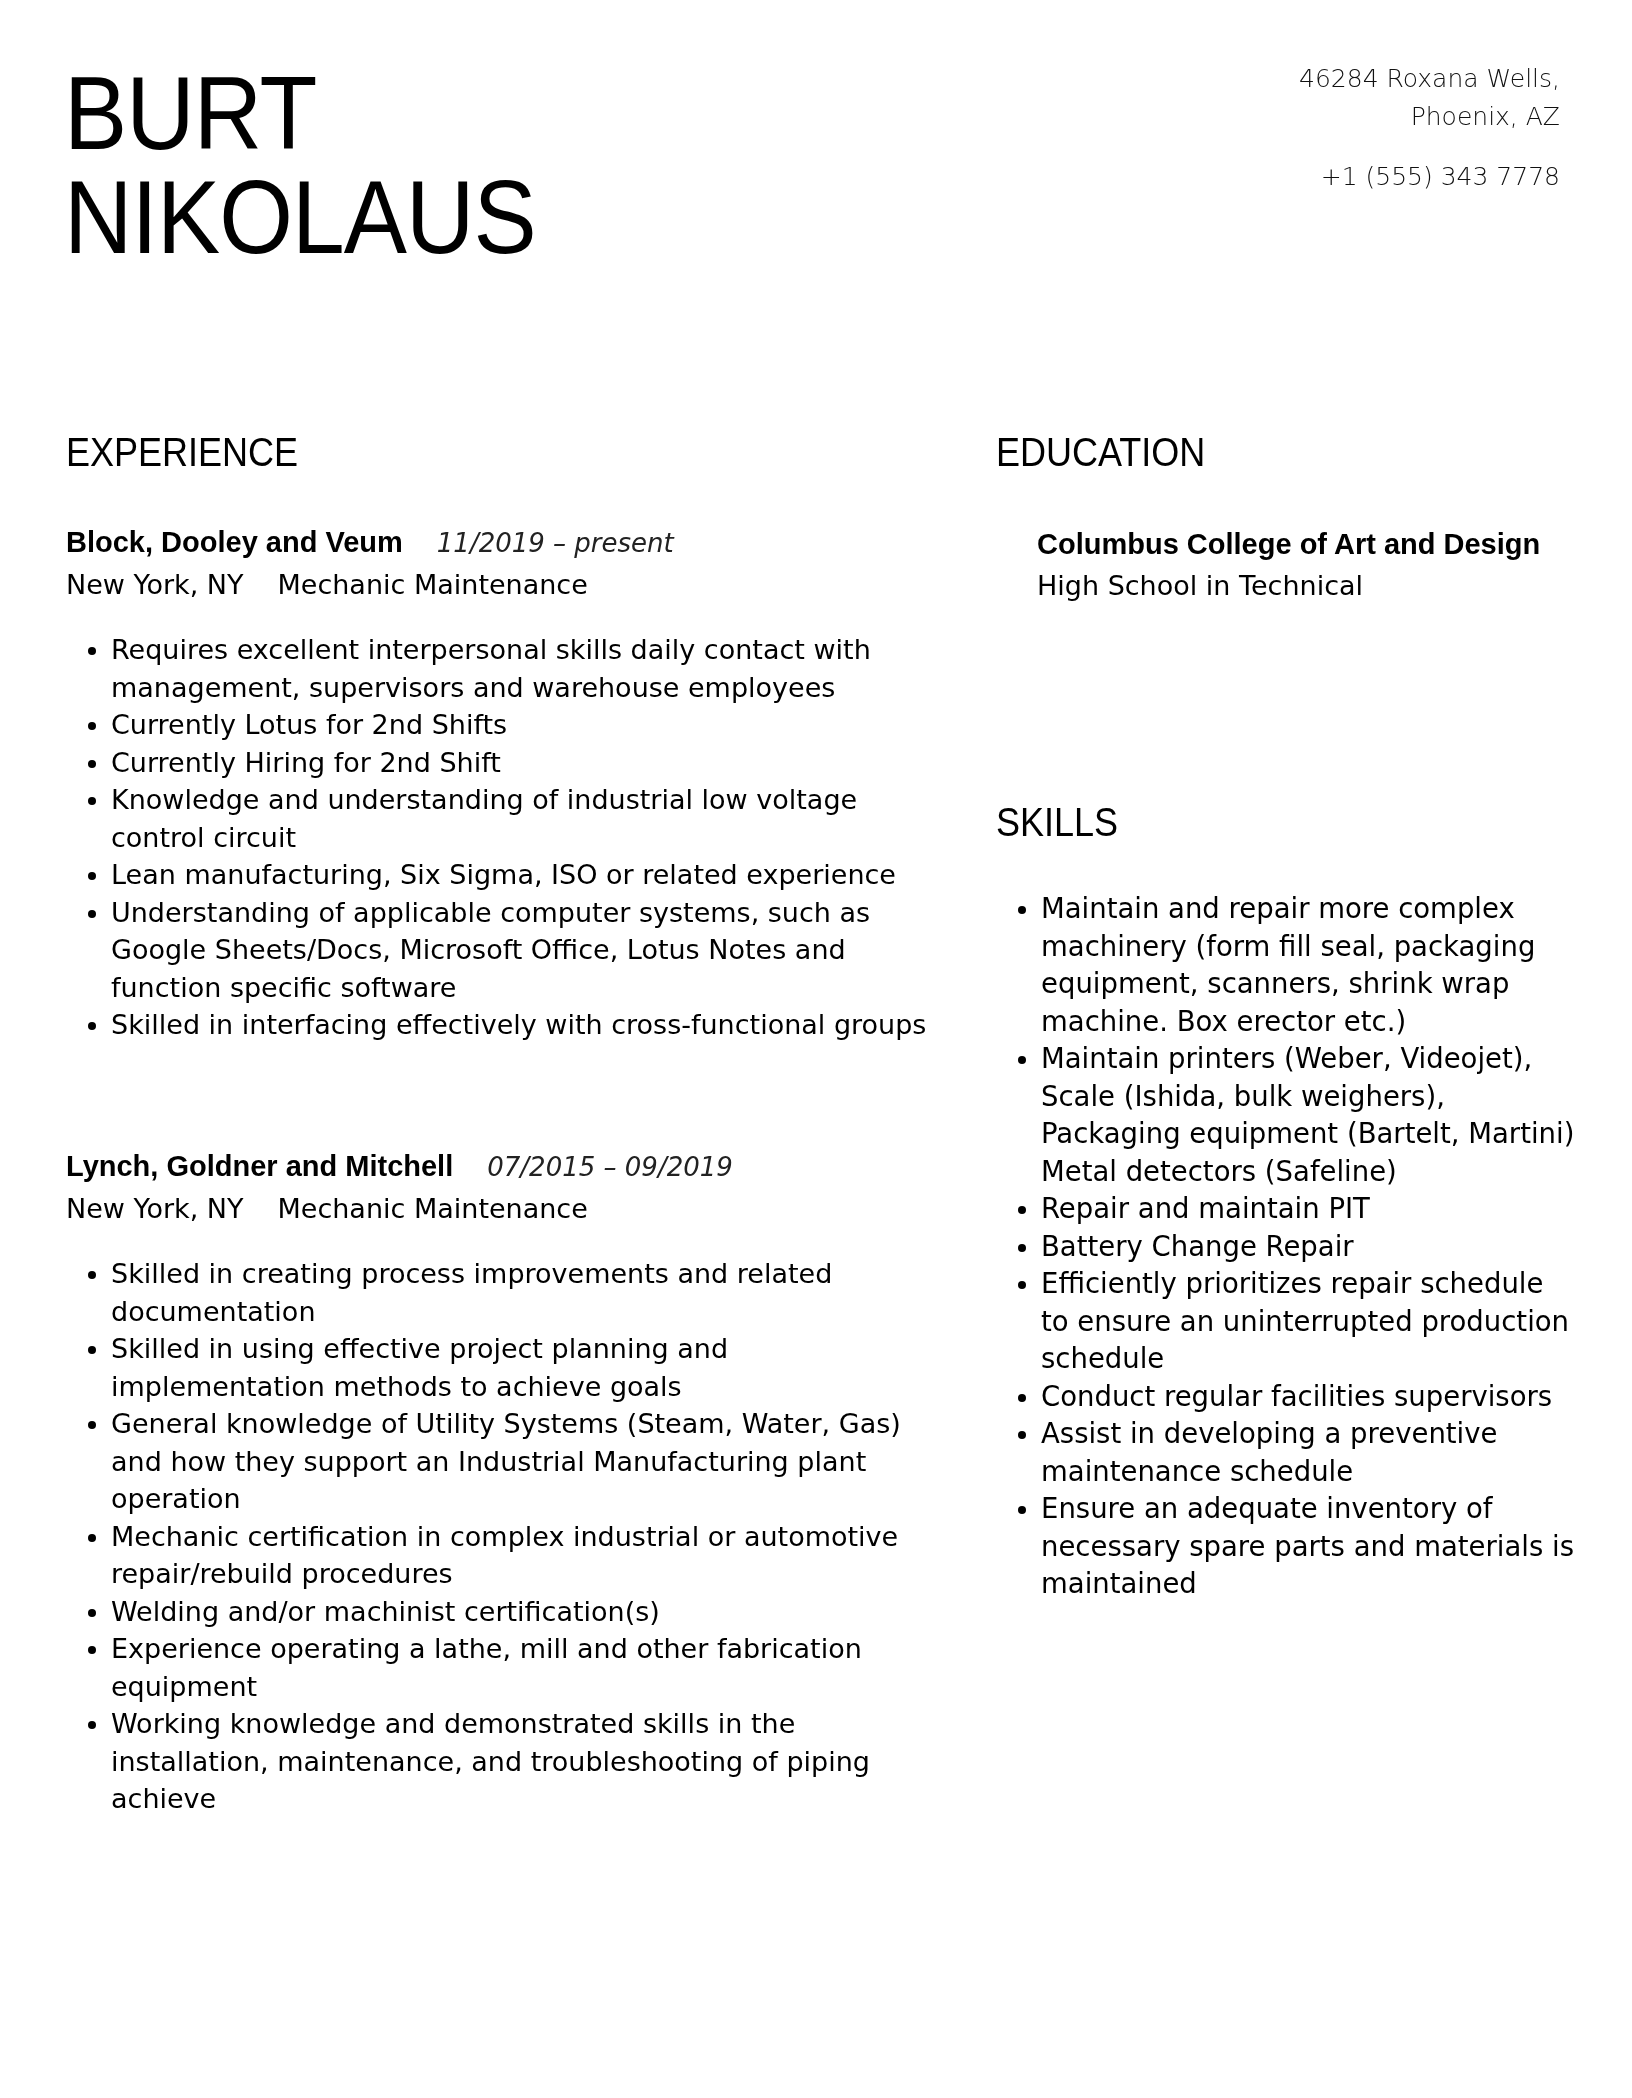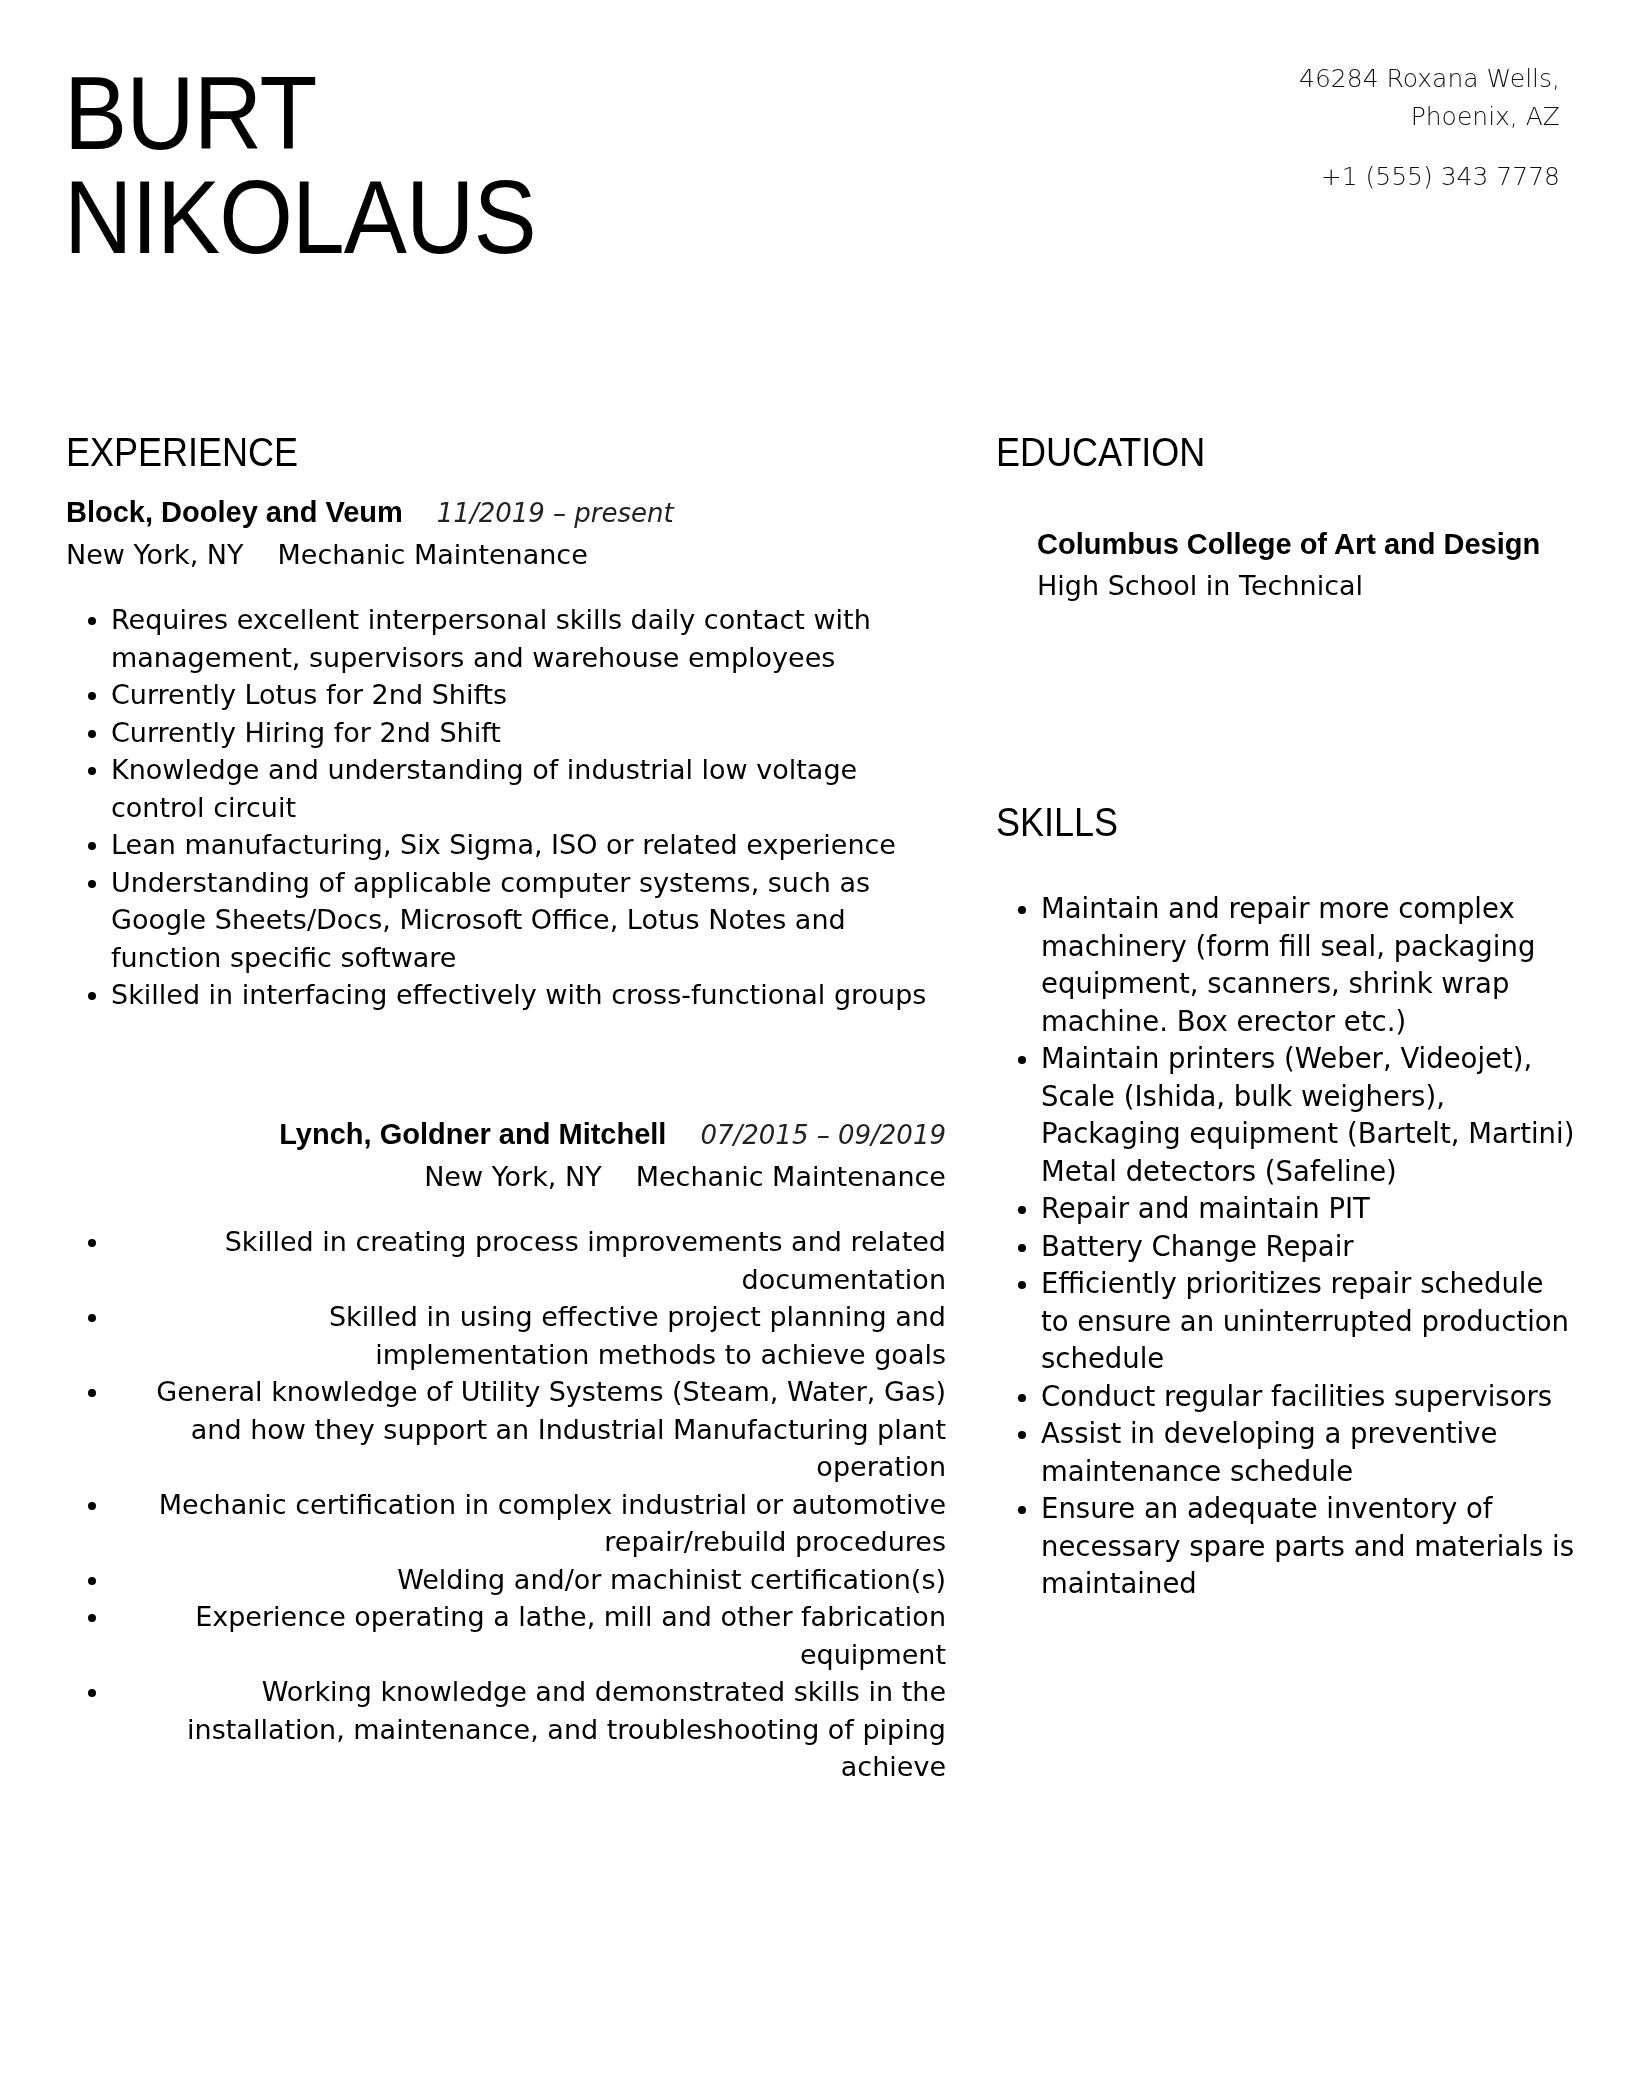--- a/index.html
+++ b/index.html
@@ -54,39 +54,39 @@
 </div>
 
 <div class="contact">
   <div>46284 Roxana Wells,</div>
   <div>Phoenix, AZ</div>
   <div class="phone">+1 (555) 343 7778</div>
 </div>
 
 <div class="section-title" style="left:66px; top:428px;">EXPERIENCE</div>
 
-<div class="job" style="top:492px;">
+<div class="job" style="top:522px;">
   <div class="job-head">
     <span class="company">Block, Dooley and Veum</span><span class="dates">11/2019 – present</span>
   </div>
   <div class="job-sub">
     <span>New York, NY</span><span class="role">Mechanic Maintenance</span>
   </div>
   <ul class="bullets exp-bullets">
     <li>Requires excellent interpersonal skills daily contact with management, supervisors and warehouse employees</li>
     <li>Currently Lotus for 2nd Shifts</li>
     <li>Currently Hiring for 2nd Shift</li>
     <li>Knowledge and understanding of industrial low voltage control circuit</li>
     <li>Lean manufacturing, Six Sigma, ISO or related experience</li>
     <li>Understanding of applicable computer systems, such as Google Sheets/Docs, Microsoft Office, Lotus Notes and function specific software</li>
     <li>Skilled in interfacing effectively with cross-functional groups</li>
   </ul>
 </div>
 
-<div class="job" style="top:1114px;text-align:right;">
+<div class="job" style="top:1146px;">
   <div class="job-head">
     <span class="company">Lynch, Goldner and Mitchell</span><span class="dates">07/2015 – 09/2019</span>
   </div>
   <div class="job-sub">
     <span>New York, NY</span><span class="role">Mechanic Maintenance</span>
   </div>
   <ul class="bullets exp-bullets">
     <li>Skilled in creating process improvements and related documentation</li>
     <li>Skilled in using effective project planning and implementation methods to achieve goals</li>
     <li>General knowledge of Utility Systems (Steam, Water, Gas) and how they support an Industrial Manufacturing plant operation</li>

